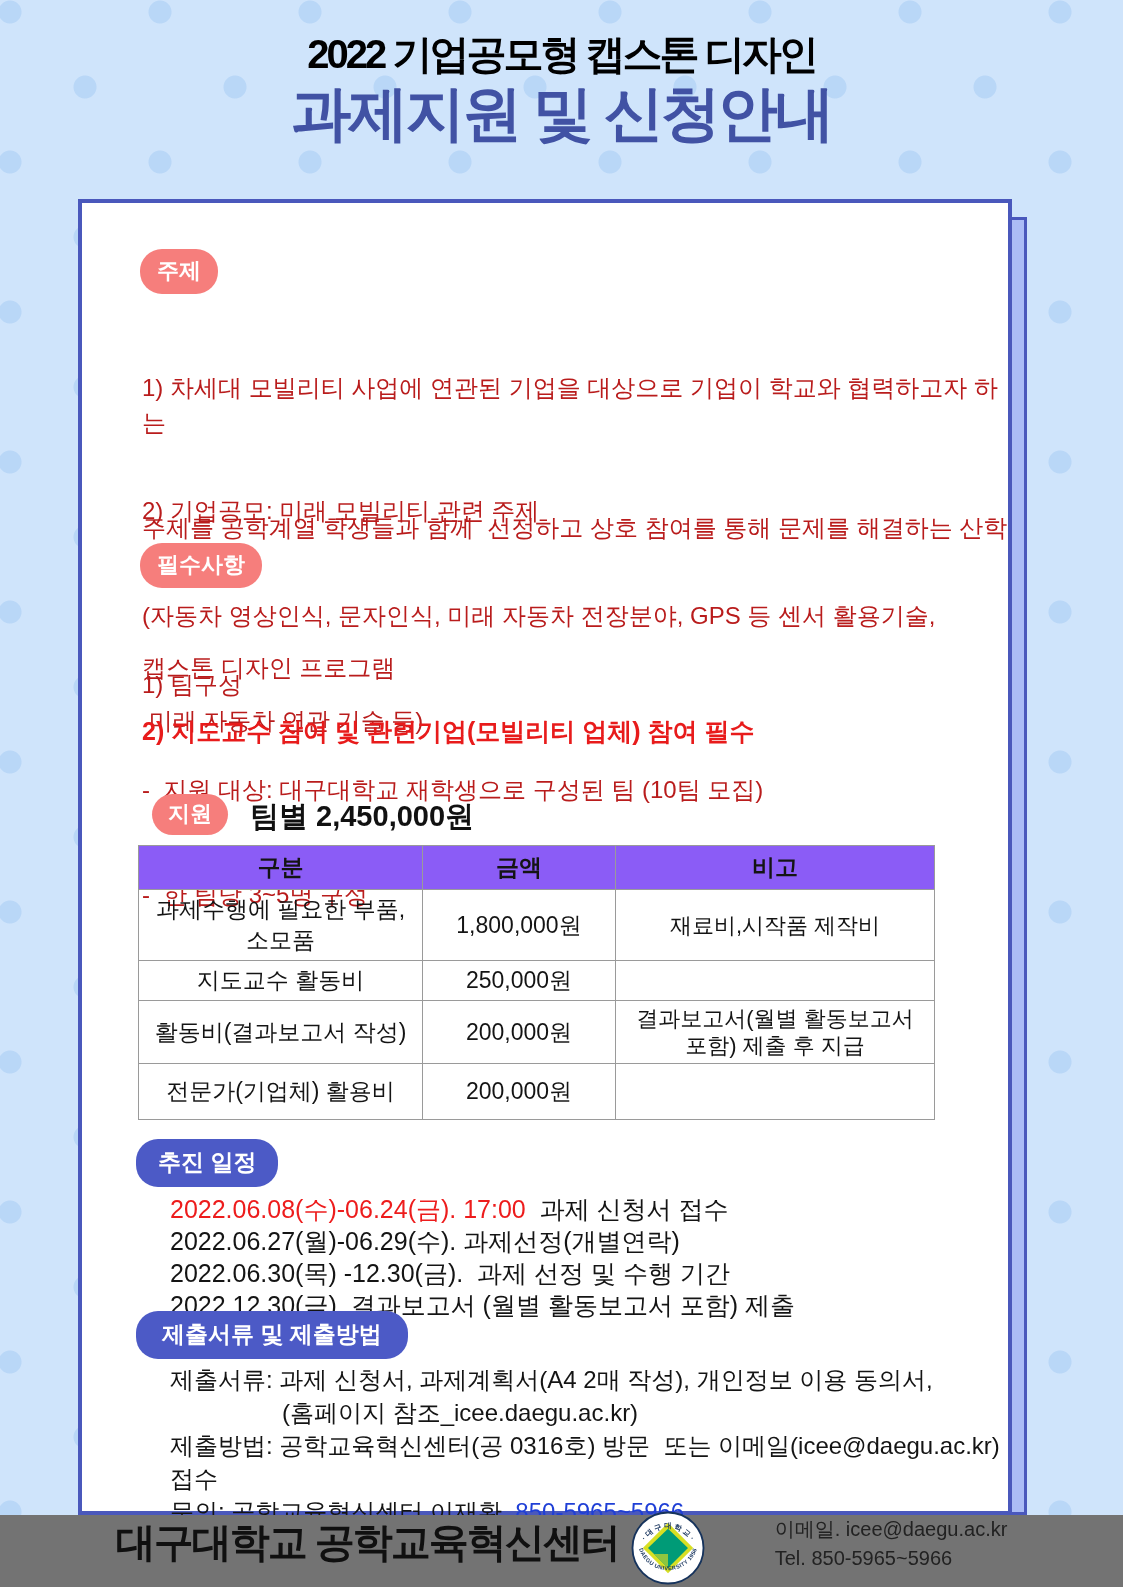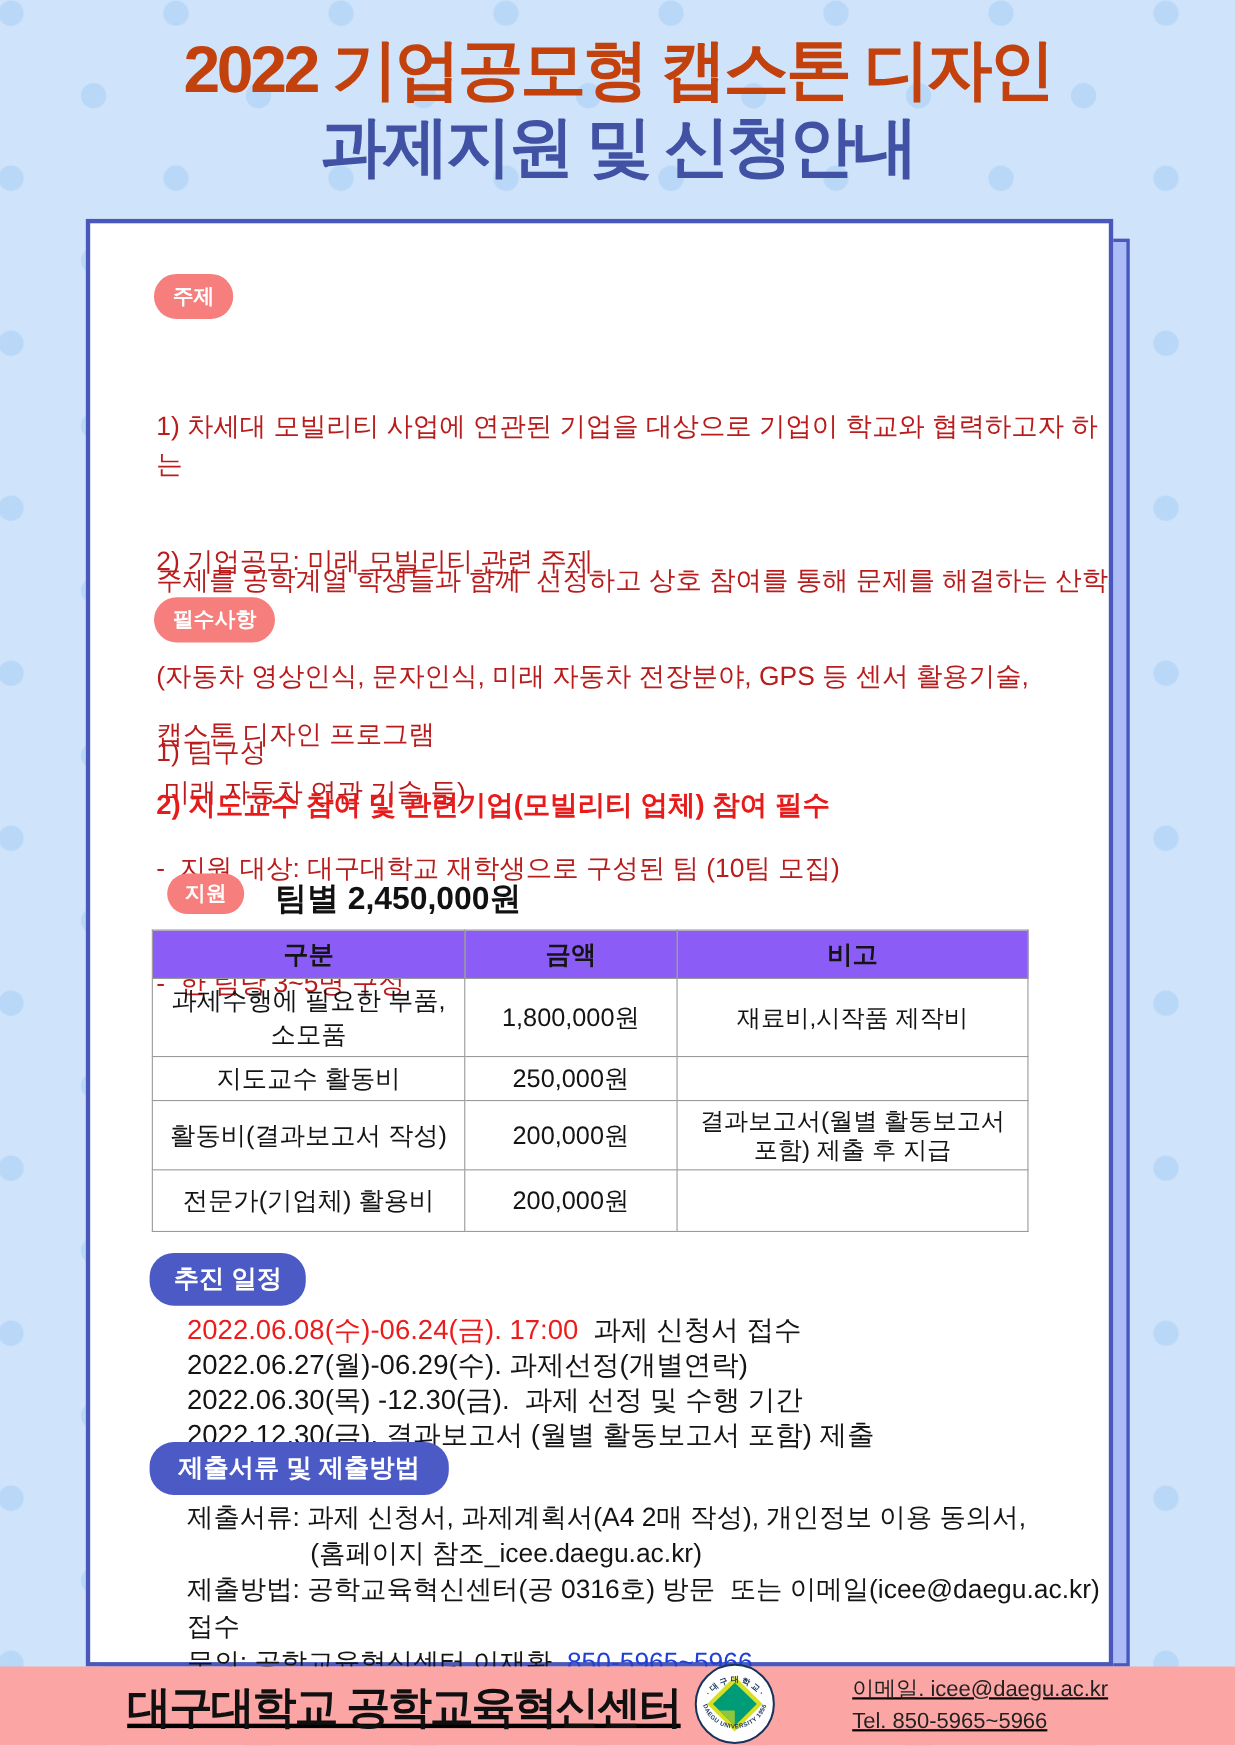--- a/index.html
+++ b/index.html
@@ -17,39 +17,39 @@
       radial-gradient(circle,#b9d7f7 11px,rgba(0,0,0,0) 12px);
     background-size:150px 150px,150px 150px;
     background-position:10px 12px,85px 87px;
   }
   
   .title-block{
     position:absolute;top:34px;left:0;width:100%;text-align:center;z-index:3;
     line-height:1.0;white-space:nowrap;
   }
   .title-line1{
-    font-size:60px;font-weight:900;letter-spacing:-3px;color:#c2410c;
+    font-size:40px;font-weight:900;letter-spacing:-3px;color:#000000;
   }
   .title-line2{
     font-size:60px;font-weight:900;letter-spacing:-3px;color:#4152a4;margin-top:10px;
   }
   
   .card-shadow{
     position:absolute;left:93px;top:217px;width:934px;height:1298px;
     background:#abbcf6;border:3px solid #4a58bc;box-sizing:border-box;z-index:1;
   }
   .card{
     position:absolute;left:78px;top:199px;width:934px;height:1316px;
     background:#ffffff;border:4px solid #4a58bc;box-sizing:border-box;z-index:2;
   }
   .card *{box-sizing:border-box;}
   .abs{position:absolute;}
   .badge{
     display:inline-block;color:#fff;border-radius:22px;text-align:center;
-    font-size:19px;font-weight:600;padding:7px 17px 8px;white-space:nowrap;
+    font-size:22px;font-weight:600;padding:7px 17px 8px;white-space:nowrap;
   }
   .badge.coral{background:#f67e7c;}
   .badge.indigo{background:#4c5ac6;}
   .bodytext{font-size:24px;color:#b91c1c;line-height:35px;white-space:pre-wrap;}
   .red-line{font-size:25px;color:#e81b1b;font-weight:600;white-space:pre-wrap;}
   .support-amount{font-size:29px;color:#111;font-weight:600;}
   table.fund{
     border-collapse:collapse;width:796px;font-size:23px;color:#141414;
     table-layout:fixed;
   }
@@ -60,22 +60,22 @@
   .col-cat{width:284px;}.col-amt{width:193px;}.col-note{width:319px;}
   tr.r1 td{height:58px;} tr.r2 td{height:36px;} tr.r3 td{height:60px;} tr.r4 td{height:56px;}
   .note-cell{font-size:22px;line-height:27px;}
   .sched-line{font-size:25px;color:#141414;line-height:32px;white-space:pre-wrap;}
   .sched-red{color:#ed1c1c;}
   .subm-line{font-size:24px;color:#141414;line-height:33px;white-space:pre-wrap;}
   .subm-indent{padding-left:112px;}
   .link-blue{color:#1f3fd6;}
   
   .footer{
-    position:absolute;left:0;bottom:0;width:100%;height:72px;background:#fca5a5;z-index:4;
-    display:flex;align-items:center;justify-content:center;text-decoration:underline;
+    position:absolute;left:0;bottom:0;width:100%;height:72px;background:#737373;z-index:4;
+    display:flex;align-items:flex-start;justify-content:center;
   }
   .footer-org{font-size:40px;font-weight:800;color:#101010;letter-spacing:-2px;white-space:nowrap;}
   .footer-logo{width:74px;height:74px;margin-left:12px;margin-top:-4px;flex:0 0 auto;}
   .footer-contact{margin-left:70px;font-size:20px;color:#222;line-height:29px;white-space:nowrap;}
 </style>
 </head>
 <body>
 
 <div class="backdrop"></div>
 

